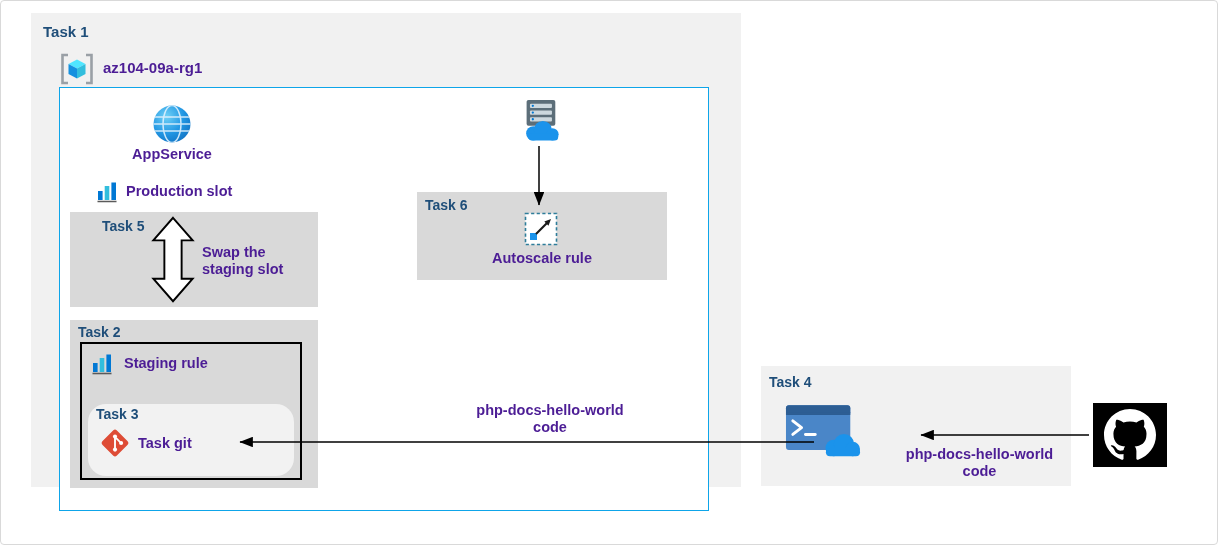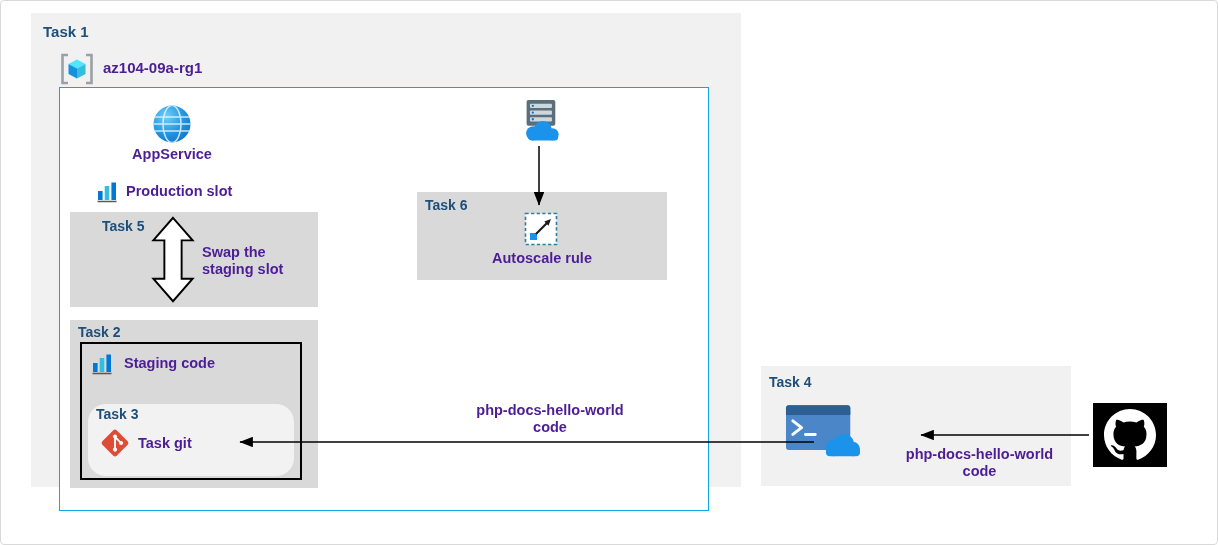--- a/index.html
+++ b/index.html
@@ -107,21 +107,21 @@
       <div class="graybox" style="left:10px; top:232px; width:248px; height:168px;padding-left:20px;">
         <div class="task-label" style="left:8px; top:4px;">Task 2</div>
 
         <div class="innerbox" style="left:10px; top:22px; width:222px; height:138px;">
           <svg class="abs" style="left:8px; top:8px;" width="24" height="24" viewBox="0 0 24 24">
             <rect x="3" y="11" width="4.6" height="9" fill="#0078d4"></rect>
             <rect x="9.7" y="6" width="4.6" height="14" fill="#32bedd"></rect>
             <rect x="16.4" y="2.5" width="4.6" height="17.5" fill="#0078d4"></rect>
             <path d="M2.5 21.5 h19" stroke="#5a5a5a" stroke-width="1.6"></path>
           </svg>
-          <div class="cap" style="left:42px; top:11px;">Staging code</div>
+          <div class="cap" style="left:42px; top:11px;">Staging rule</div>
 
           <div class="litebox" style="left:6px; top:60px; width:206px; height:72px;">
             <div class="task-label" style="left:8px; top:2px;">Task 3</div>
             <svg class="abs" style="left:12px; top:24px;" width="30" height="30" viewBox="0 0 32 32">
               <rect x="5.2" y="5.2" width="21.6" height="21.6" rx="2.5" transform="rotate(45 16 16)" fill="#de4c36"></rect>
               <line x1="16" y1="9.5" x2="16" y2="22.5" stroke="#ffffff" stroke-width="2"></line>
               <line x1="17" y1="10.5" x2="21.5" y2="15" stroke="#ffffff" stroke-width="2"></line>
               <circle cx="16" cy="9" r="2.2" fill="#ffffff"></circle>
               <circle cx="16" cy="23" r="2.2" fill="#ffffff"></circle>
               <circle cx="22.5" cy="16" r="2.2" fill="#ffffff"></circle>

